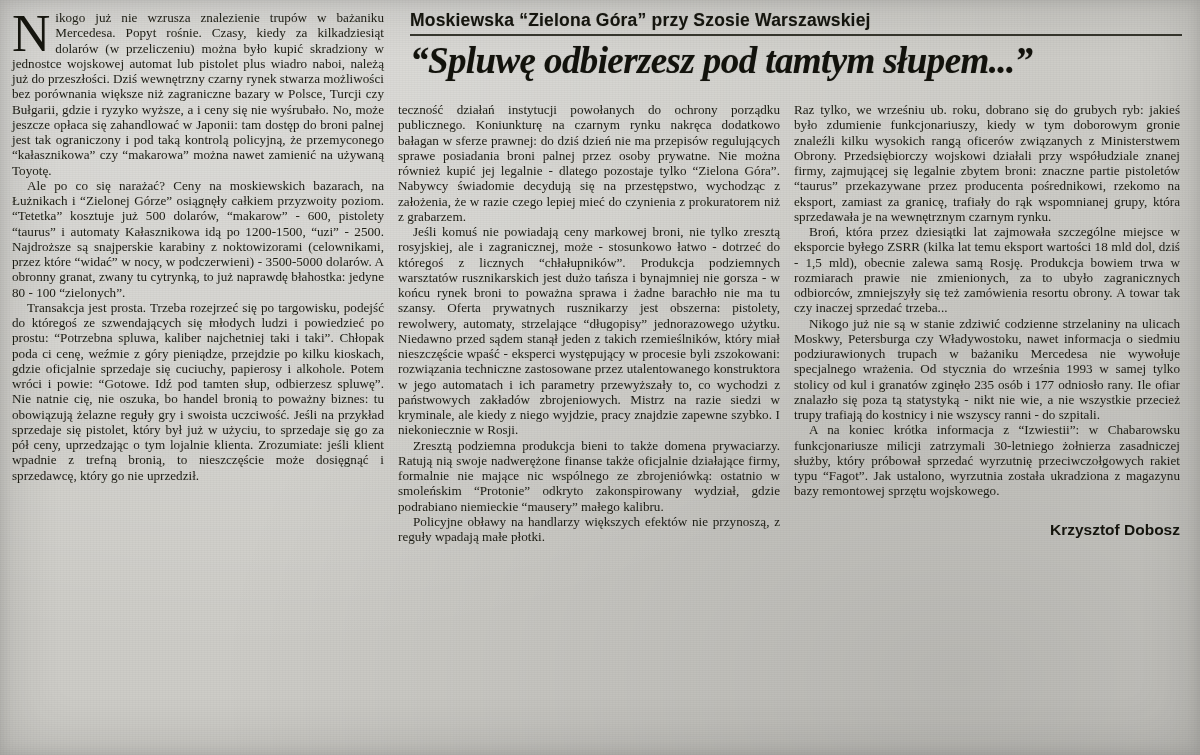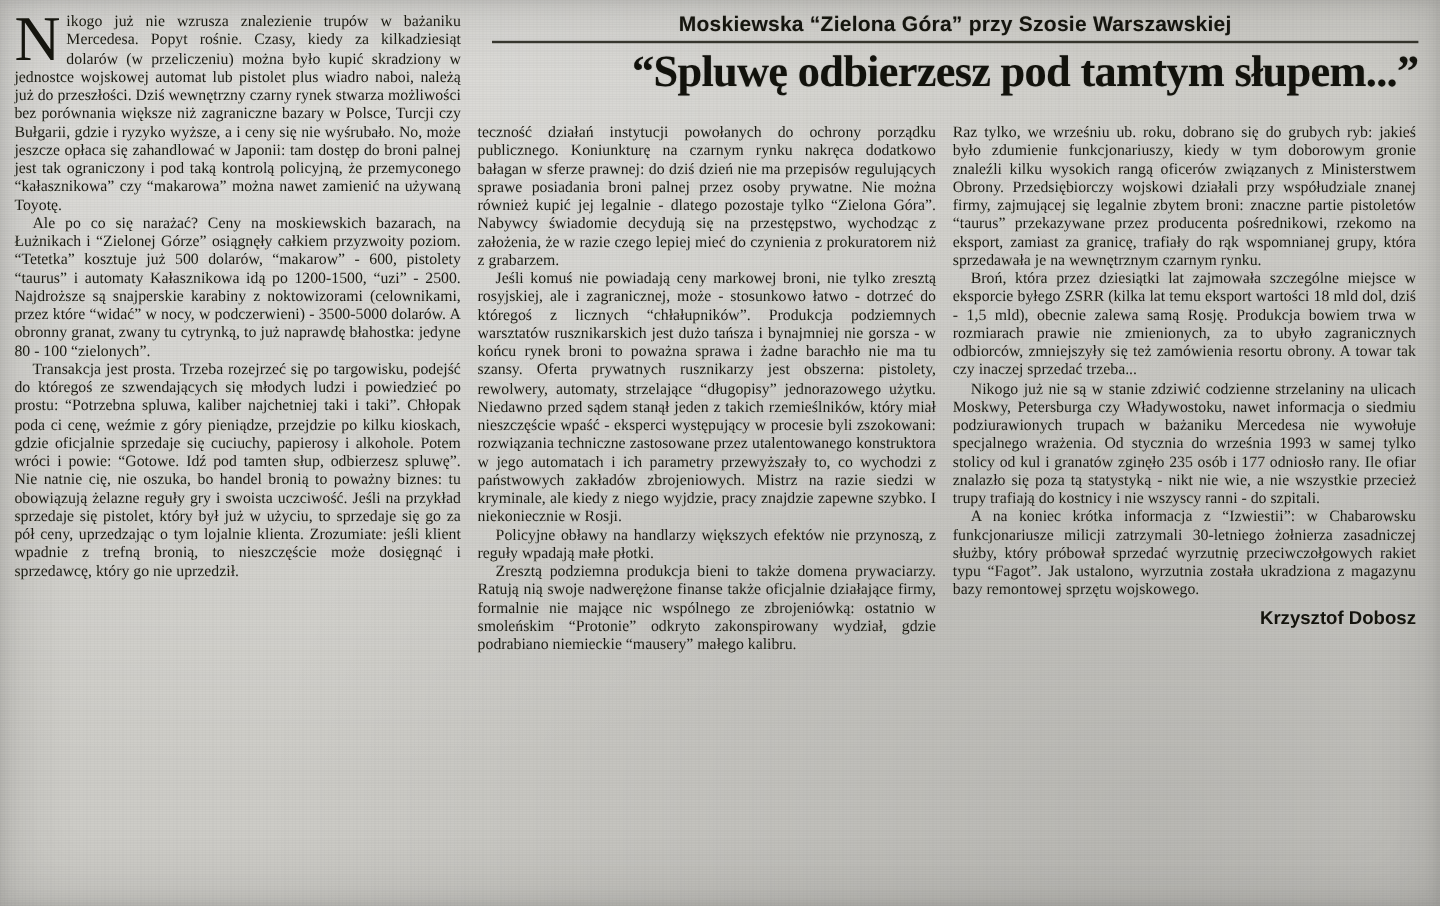--- a/index.html
+++ b/index.html
@@ -65,37 +65,37 @@
   .col-right { width: 386px; flex-basis: 386px; }
 
   .headwrap {
     margin-left: 0;
   }
   .kicker {
     font-family: "Liberation Sans", sans-serif;
     font-weight: bold;
     font-size: 17.5px;
     letter-spacing: 0.2px;
-    text-align: center;
     color: #15150e;
     line-height: 1.15;
     margin: 2px 0 4px 0;
     text-shadow: 0 0 1px rgba(0,0,0,0.25);
   }
   .rule {
     height: 2px;
     background: #1b1b12;
     margin: 2px 0 6px 0;
     opacity: 0.85;
   }
   .headline {
     font-family: "Liberation Serif", serif;
     font-weight: bold;
+    font-style: italic;
     font-size: 37px;
-    text-align: right;
+    text-align: left;
     line-height: 1.02;
     letter-spacing: -0.6px;
     color: #12120c;
     margin: 2px 0 10px 0;
     text-shadow: 0 0 1px rgba(0,0,0,0.3);
   }
 
   .body-text {
     font-size: 13.15px;
     line-height: 15.25px;
@@ -125,21 +125,21 @@
     color: #15150e;
   }
   .mid-top-spacer {
     height: 92px;
   }
   .sig {
     font-family: "Liberation Sans", sans-serif;
     font-weight: bold;
     font-size: 15.5px;
     text-align: right;
-    margin-top: 8px;
+    margin-top: 22px;
     color: #14140d;
   }
   .comment-line {
     margin-top: 9px;
   }
   .tail-spacer { flex: 1 1 auto; }
 </style>
 </head>
 <body>
 
@@ -156,22 +156,22 @@
         <p>Transakcja jest prosta. Trzeba rozejrzeć się po targowisku, podejść do któregoś ze szwendających się młodych ludzi i powiedzieć po prostu: “Potrzebna spluwa, kaliber najchetniej taki i taki”. Chłopak poda ci cenę, weźmie z góry pieniądze, przejdzie po kilku kioskach, gdzie oficjalnie sprzedaje się cuciuchy, papierosy i alkohole. Potem wróci i powie: “Gotowe. Idź pod tamten słup, odbierzesz spluwę”. Nie natnie cię, nie oszuka, bo handel bronią to poważny biznes: tu obowiązują żelazne reguły gry i swoista uczciwość. Jeśli na przykład sprzedaje się pistolet, który był już w użyciu, to sprzedaje się go za pół ceny, uprzedzając o tym lojalnie klienta. Zrozumiate: jeśli klient wpadnie z trefną bronią, to nieszczęście może dosięgnąć i sprzedawcę, który go nie uprzedził.</p>
       </div>
       <div class="tail-spacer"></div>
     </div>
 
     <div class="col-mid">
       <div class="mid-top-spacer"></div>
       <div class="body-text">
         <p class="noindent">teczność działań instytucji powołanych do ochrony porządku publicznego. Koniunkturę na czarnym rynku nakręca dodatkowo bałagan w sferze prawnej: do dziś dzień nie ma przepisów regulujących sprawe posiadania broni palnej przez osoby prywatne. Nie można również kupić jej legalnie - dlatego pozostaje tylko “Zielona Góra”. Nabywcy świadomie decydują się na przestępstwo, wychodząc z założenia, że w razie czego lepiej mieć do czynienia z prokuratorem niż z grabarzem.</p>
         <p>Jeśli komuś nie powiadają ceny markowej broni, nie tylko zresztą rosyjskiej, ale i zagranicznej, może - stosunkowo łatwo - dotrzeć do któregoś z licznych “chłałupników”. Produkcja podziemnych warsztatów rusznikarskich jest dużo tańsza i bynajmniej nie gorsza - w końcu rynek broni to poważna sprawa i żadne barachło nie ma tu szansy. Oferta prywatnych rusznikarzy jest obszerna: pistolety, rewolwery, automaty, strzelające “długopisy” jednorazowego użytku. Niedawno przed sądem stanął jeden z takich rzemieślników, który miał nieszczęście wpaść - eksperci występujący w procesie byli zszokowani: rozwiązania techniczne zastosowane przez utalentowanego konstruktora w jego automatach i ich parametry przewyższały to, co wychodzi z państwowych zakładów zbrojeniowych. Mistrz na razie siedzi w kryminale, ale kiedy z niego wyjdzie, pracy znajdzie zapewne szybko. I niekoniecznie w Rosji.</p>
+        <p>Zresztą podziemna produkcja bieni to także domena prywaciarzy. Ratują nią swoje nadwerężone finanse także oficjalnie działające firmy, formalnie nie mające nic wspólnego ze zbrojeniówką: ostatnio w smoleńskim “Protonie” odkryto zakonspirowany wydział, gdzie podrabiano niemieckie “mausery” małego kalibru.</p>
         <p>Policyjne obławy na handlarzy większych efektów nie przynoszą, z reguły wpadają małe płotki.</p>
-        <p>Zresztą podziemna produkcja bieni to także domena prywaciarzy. Ratują nią swoje nadwerężone finanse także oficjalnie działające firmy, formalnie nie mające nic wspólnego ze zbrojeniówką: ostatnio w smoleńskim “Protonie” odkryto zakonspirowany wydział, gdzie podrabiano niemieckie “mausery” małego kalibru.</p>
       </div>
       <div class="tail-spacer"></div>
     </div>
 
     <div class="col-right">
       <div class="mid-top-spacer"></div>
       <div class="body-text">
         <p class="noindent">Raz tylko, we wrześniu ub. roku, dobrano się do grubych ryb: jakieś było zdumienie funkcjonariuszy, kiedy w tym doborowym gronie znaleźli kilku wysokich rangą oficerów związanych z Ministerstwem Obrony. Przedsiębiorczy wojskowi działali przy współudziale znanej firmy, zajmującej się legalnie zbytem broni: znaczne partie pistoletów “taurus” przekazywane przez producenta pośrednikowi, rzekomo na eksport, zamiast za granicę, trafiały do rąk wspomnianej grupy, która sprzedawała je na wewnętrznym czarnym rynku.</p>
         <p>Broń, która przez dziesiątki lat zajmowała szczególne miejsce w eksporcie byłego ZSRR (kilka lat temu eksport wartości 18 mld dol, dziś - 1,5 mld), obecnie zalewa samą Rosję. Produkcja bowiem trwa w rozmiarach prawie nie zmienionych, za to ubyło zagranicznych odbiorców, zmniejszyły się też zamówienia resortu obrony. A towar tak czy inaczej sprzedać trzeba...</p>
         <p>Nikogo już nie są w stanie zdziwić codzienne strzelaniny na ulicach Moskwy, Petersburga czy Władywostoku, nawet informacja o siedmiu podziurawionych trupach w bażaniku Mercedesa nie wywołuje specjalnego wrażenia. Od stycznia do września 1993 w samej tylko stolicy od kul i granatów zginęło 235 osób i 177 odniosło rany. Ile ofiar znalazło się poza tą statystyką - nikt nie wie, a nie wszystkie przecież trupy trafiają do kostnicy i nie wszyscy ranni - do szpitali.</p>

